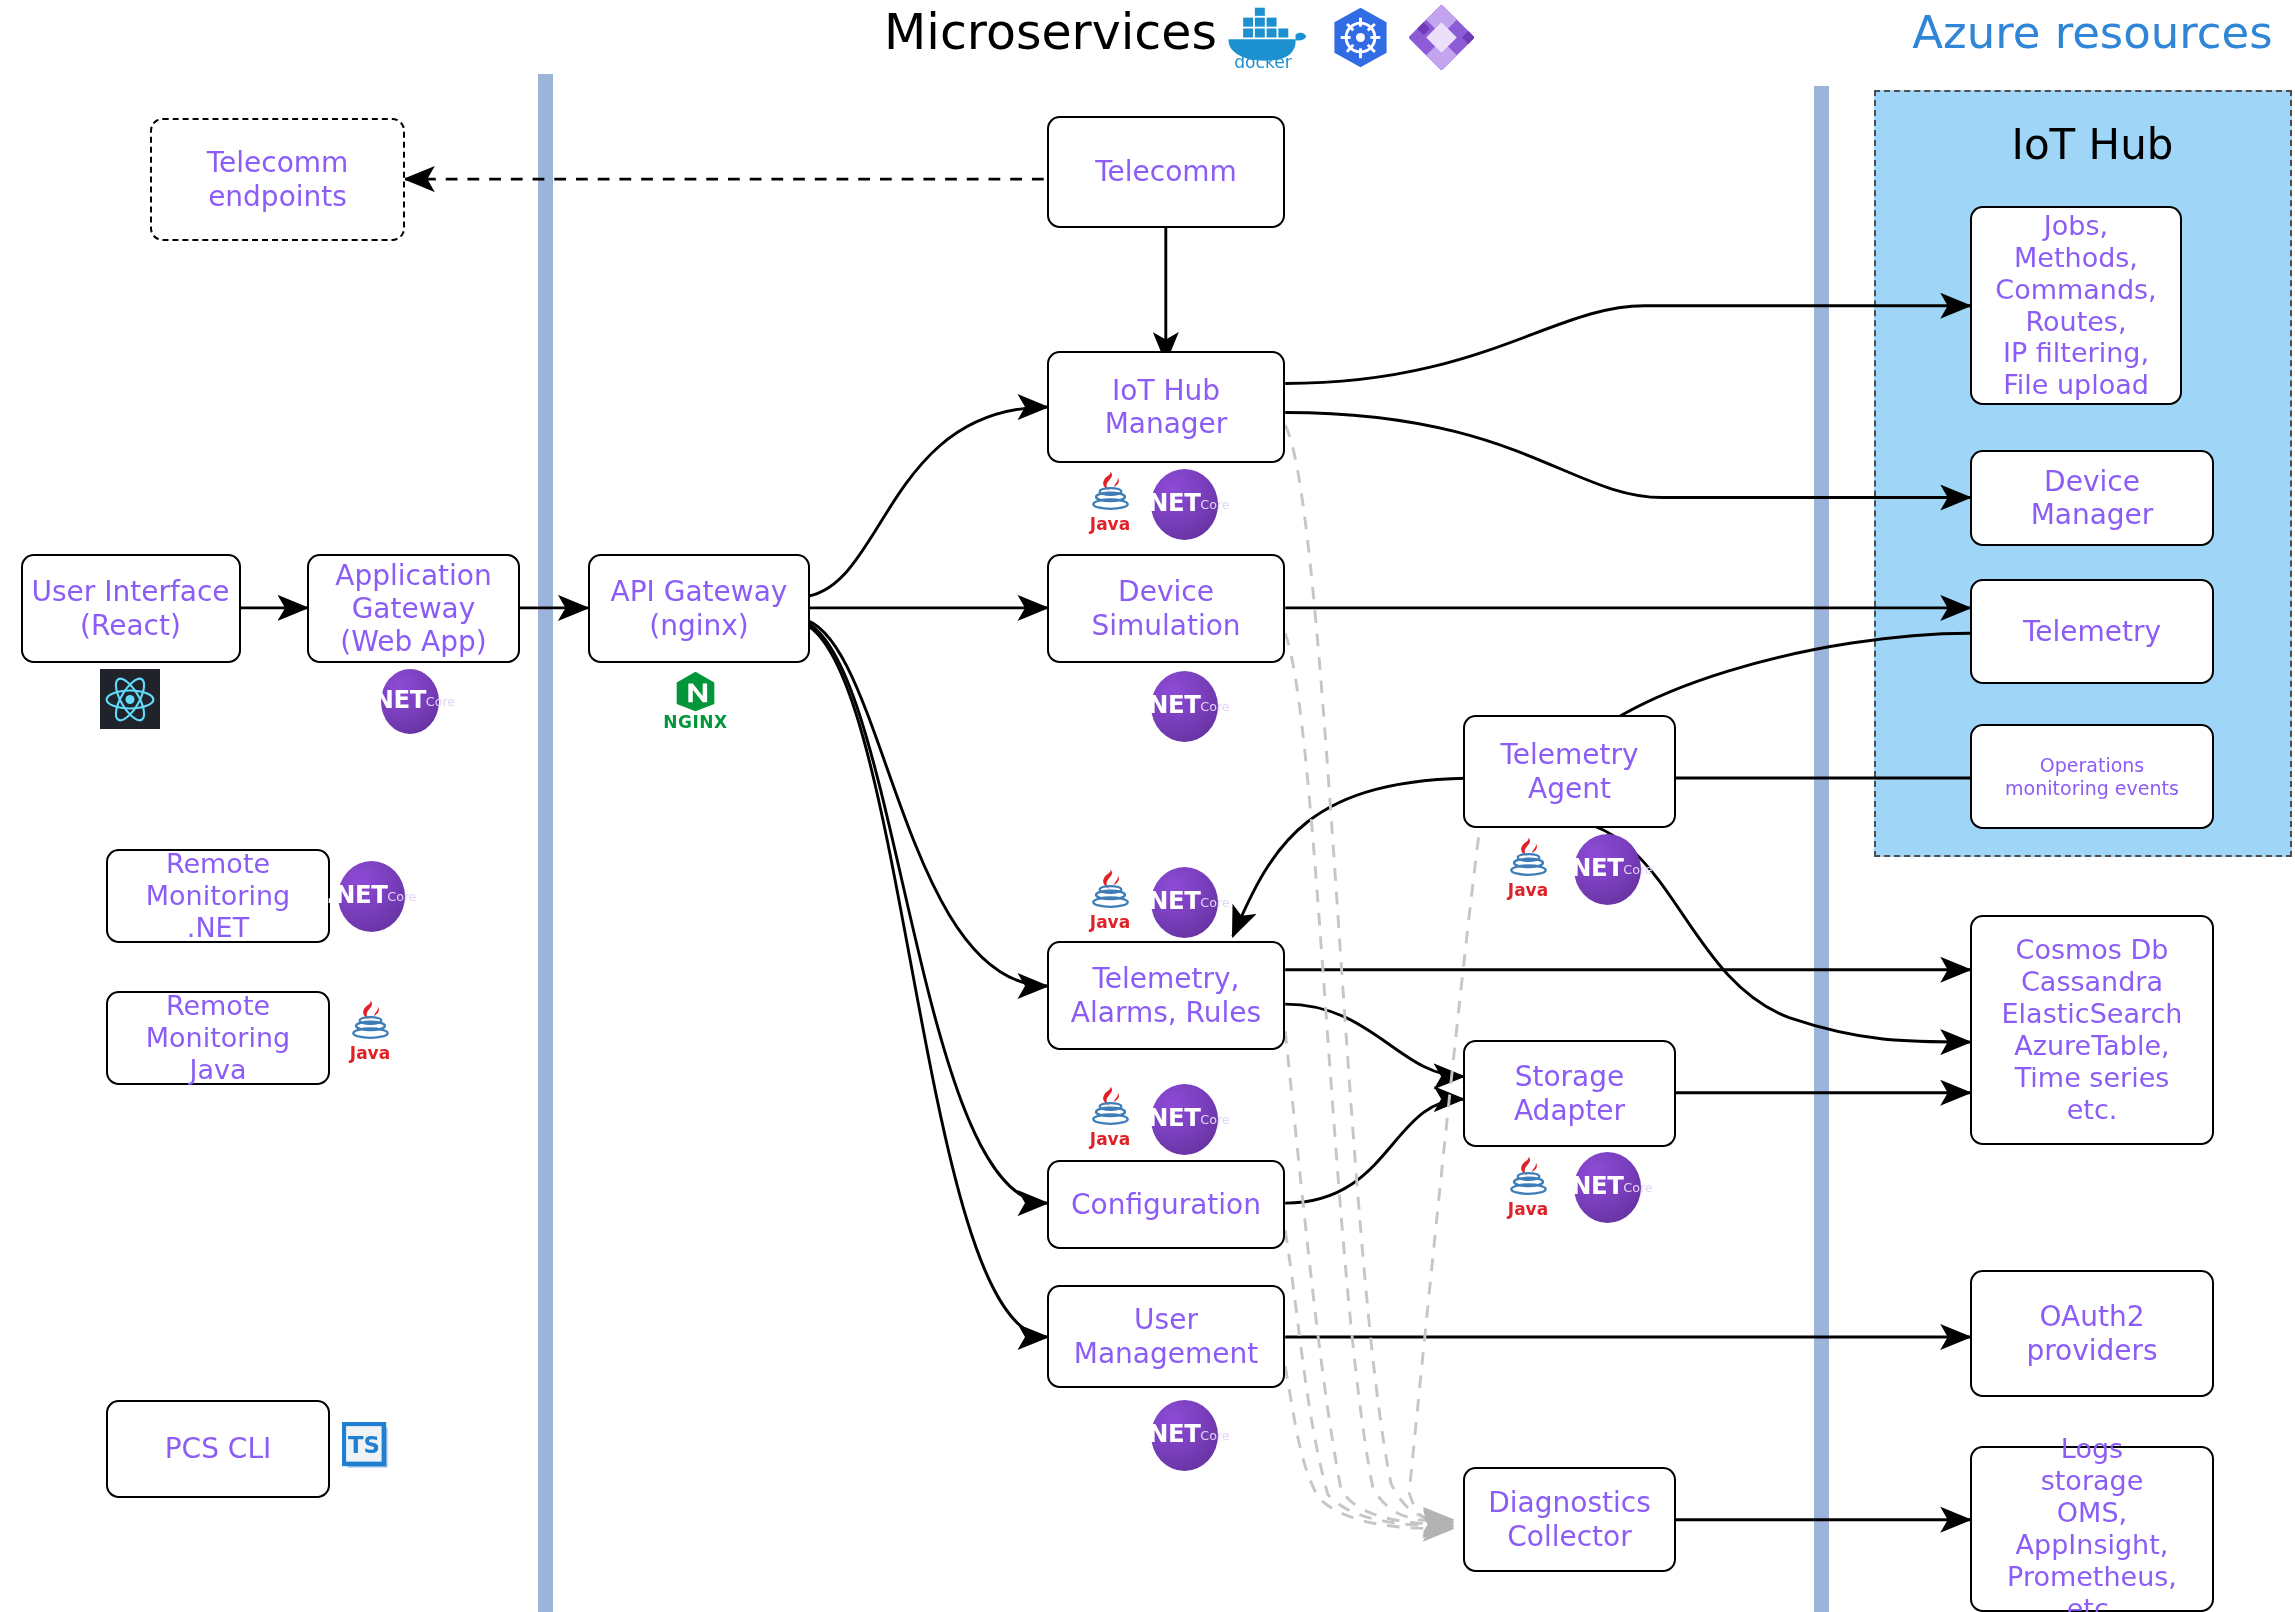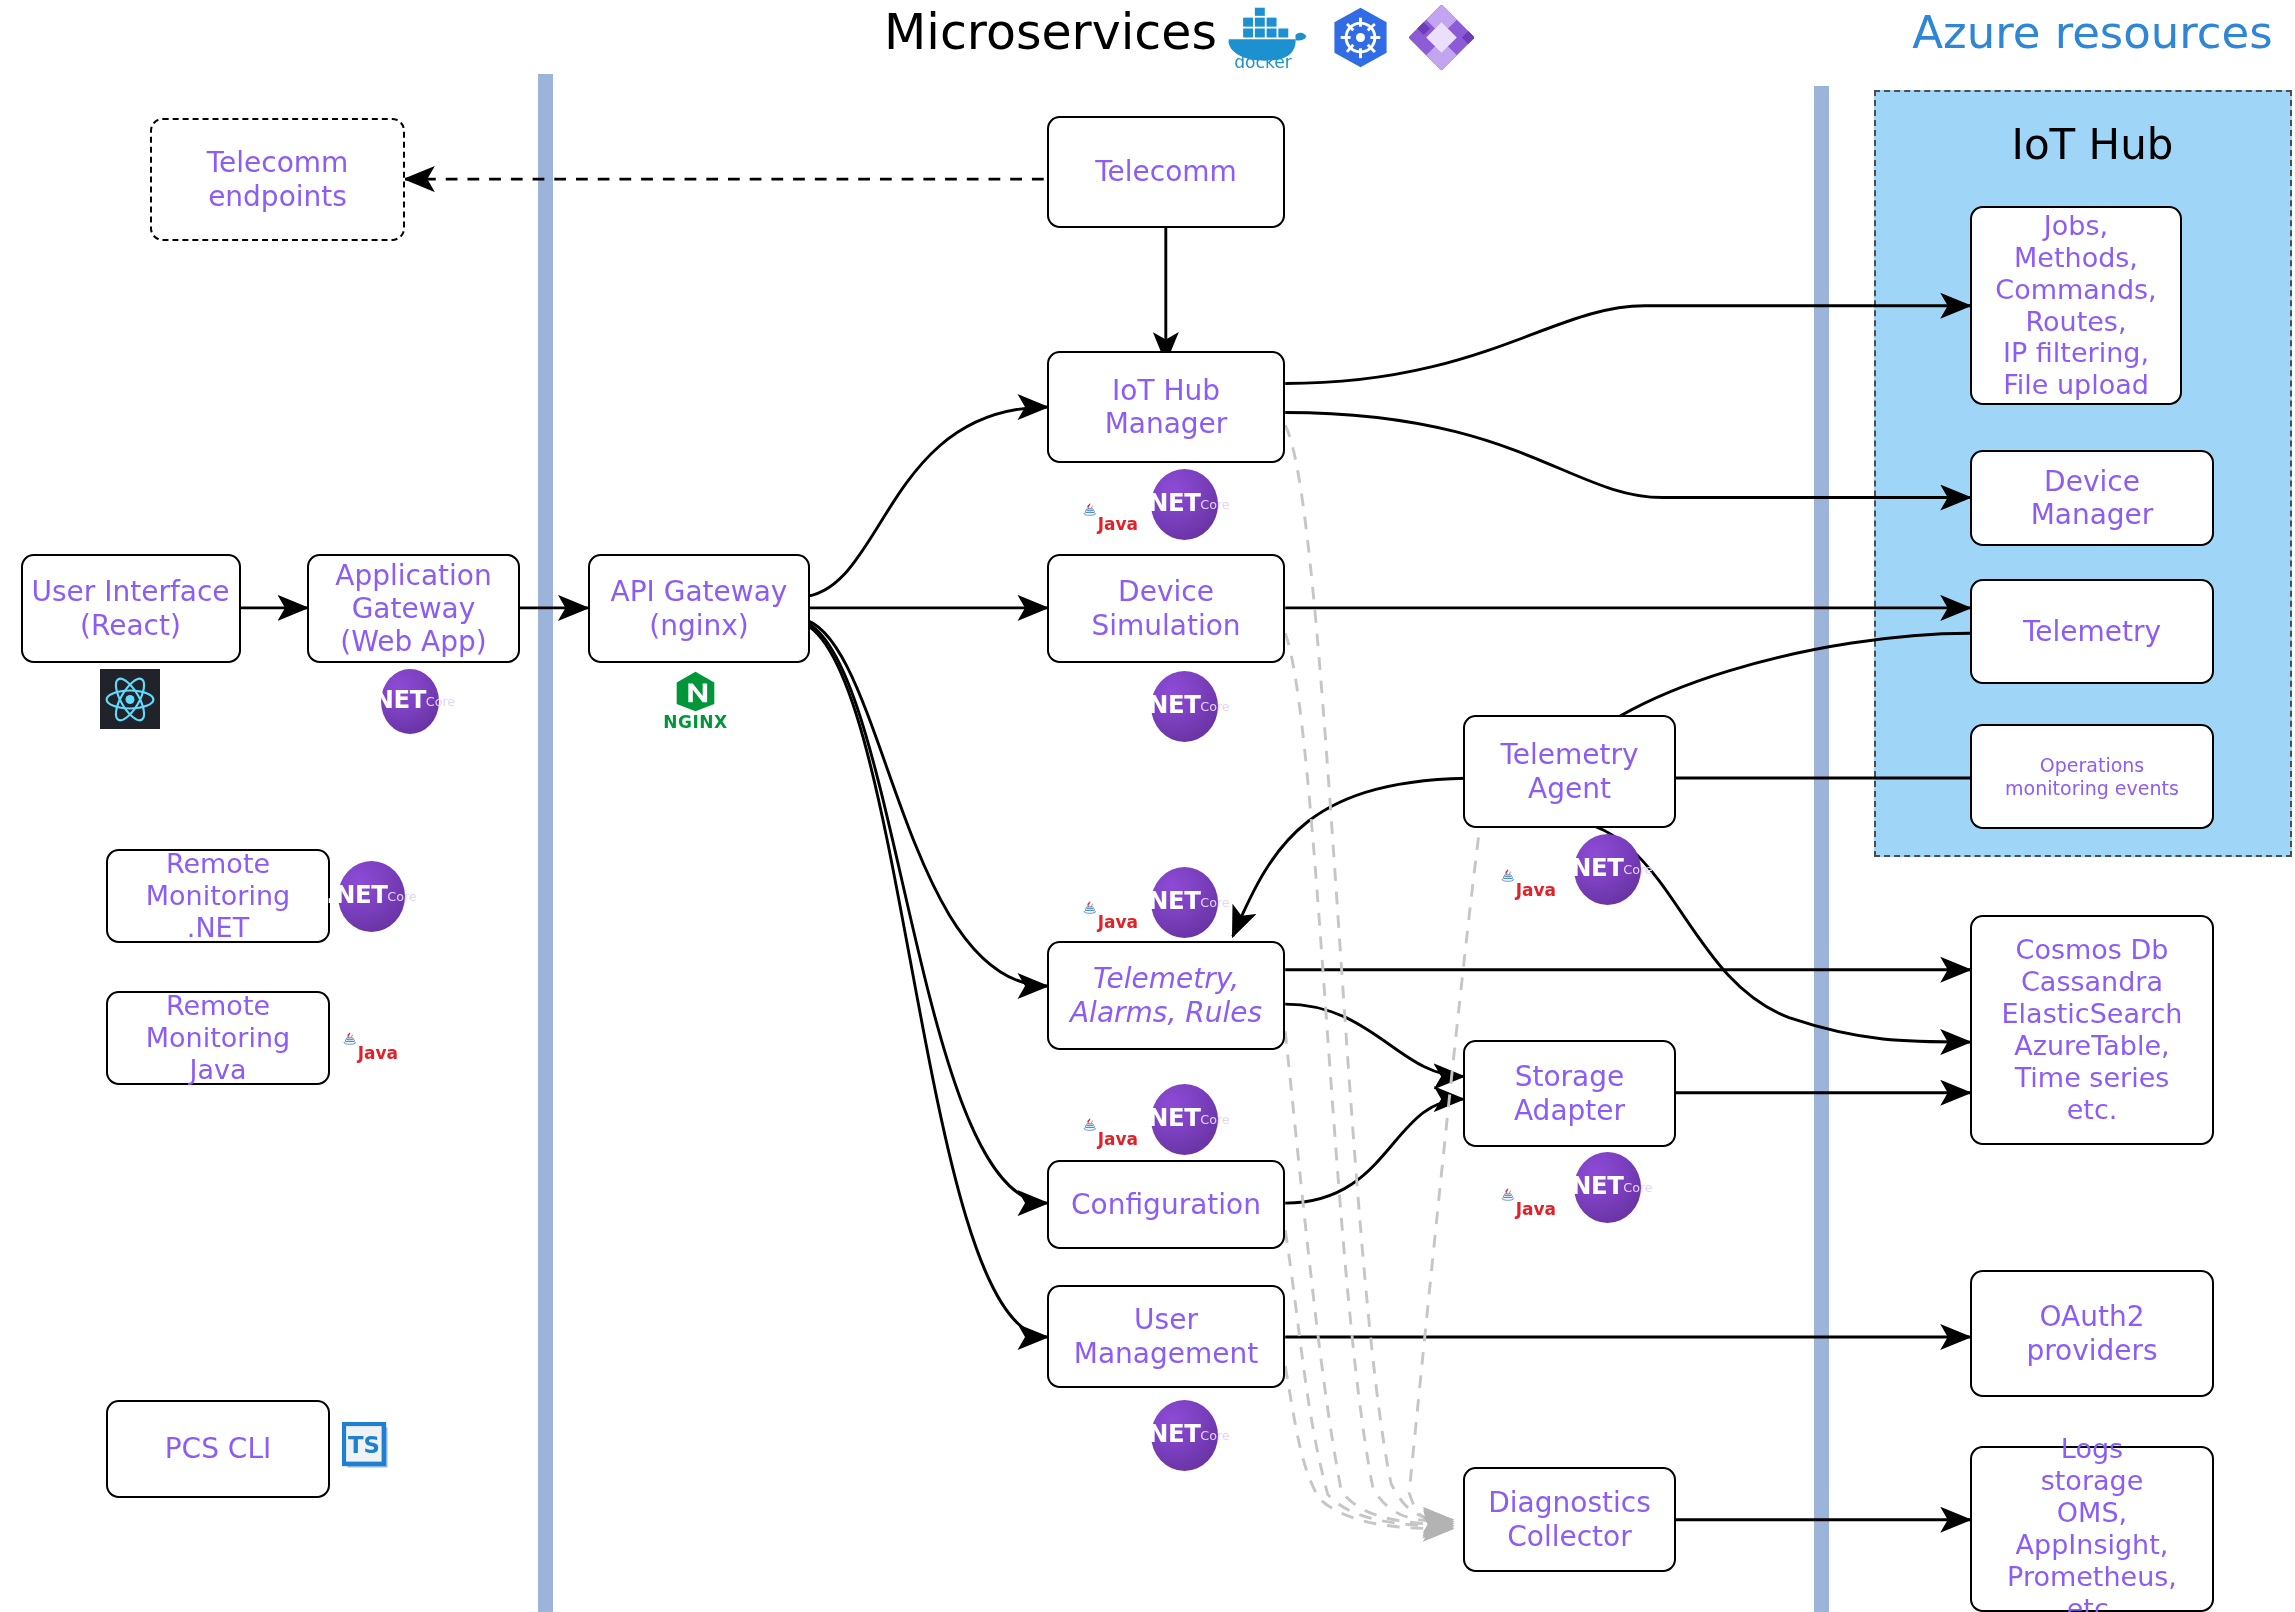--- a/index.html
+++ b/index.html
@@ -46,21 +46,21 @@
   
   .badge{position:absolute;}
   .badge-net{
     width:58px;height:65px;border-radius:50%;
     background:radial-gradient(circle at 32% 28%,#8d4bd6 0%,#7a3fbd 45%,#5e2d94 100%);
     display:flex;flex-direction:row;align-items:center;justify-content:center;
     color:#fff;line-height:1;
   }
   .badge-net .n1{font-size:24.4px;font-weight:bold;letter-spacing:-0.5px;margin-top:-2.7px;}
   .badge-net .n2{font-size:12.7px;margin-top:0.9px;color:#e3d5f5;}
-  .badge-java{width:56px;height:67px;display:flex;align-items:flex-end;justify-content:flex-end;}
+  .badge-java{width:56px;height:67px;display:flex;flex-direction:column;align-items:center;justify-content:flex-end;}
   .badge-java .jw{font-size:17px;color:#e12128;font-weight:bold;line-height:1;margin-top:0.9px;}
 
   .badge-react{width:60px;height:60px;background:#20232a;display:flex;align-items:center;justify-content:center;}
   .badge-nginx{width:71px;height:63px;display:flex;flex-direction:column;align-items:center;justify-content:center;}
   .badge-nginx .ngw{font-size:17px;color:#009639;font-weight:bold;letter-spacing:0.5px;line-height:1;margin-top:1.8px;}
   .badge-ts{width:51px;height:51px;}
 
   .hdr-icon{position:absolute;}
 
   svg.wires{position:absolute;left:0;top:0;width:2296px;height:1612px;pointer-events:none;}
@@ -304,21 +304,21 @@
       <ellipse cx="26" cy="32" rx="16" ry="4.6" fill="none" stroke="#3d7eb8" stroke-width="2.6"></ellipse>
       <ellipse cx="26" cy="40" rx="19" ry="5.2" fill="none" stroke="#3d7eb8" stroke-width="2.6"></ellipse>
       <ellipse cx="26" cy="26" rx="12" ry="3.8" fill="none" stroke="#3d7eb8" stroke-width="2.4"></ellipse>
     </svg>
     <span class="jw">Java</span>
   </div>
   <div class="badge badge-net" style="left:1135px;top:867px;width:67px;height:71px;">
     <span class="n1">.NET</span>
     <span class="n2">Core</span>
   </div>
-  <div class="node" style="left:1031px;top:941px;width:238px;height:109px;white-space:pre-line;font-style:italic;">Telemetry,
+  <div class="node" style="left:1031px;top:941px;width:238px;height:109px;white-space:pre-line;">Telemetry,
 Alarms, Rules</div>
 
   <div class="node" style="left:1447px;top:1040px;width:213px;height:107px;white-space:pre-line;">Storage
 Adapter</div>
   <div class="badge badge-java" style="left:1484px;top:1151px;">
     <svg width="47" height="47" viewBox="0 0 52 52">
       <path d="M26 4 c6 7 -6 10 -4 17 c1 4 5 5 5 5 c-8 -3 -11 -8 -8 -13 c2 -4 8 -5 7 -9 z" fill="#e12128"></path>
       <path d="M33 9 c4 5 -3 8 -3 12 c4 -3 8 -6 3 -12 z" fill="#e12128"></path>
       <ellipse cx="26" cy="32" rx="16" ry="4.6" fill="none" stroke="#3d7eb8" stroke-width="2.6"></ellipse>
       <ellipse cx="26" cy="40" rx="19" ry="5.2" fill="none" stroke="#3d7eb8" stroke-width="2.6"></ellipse>

